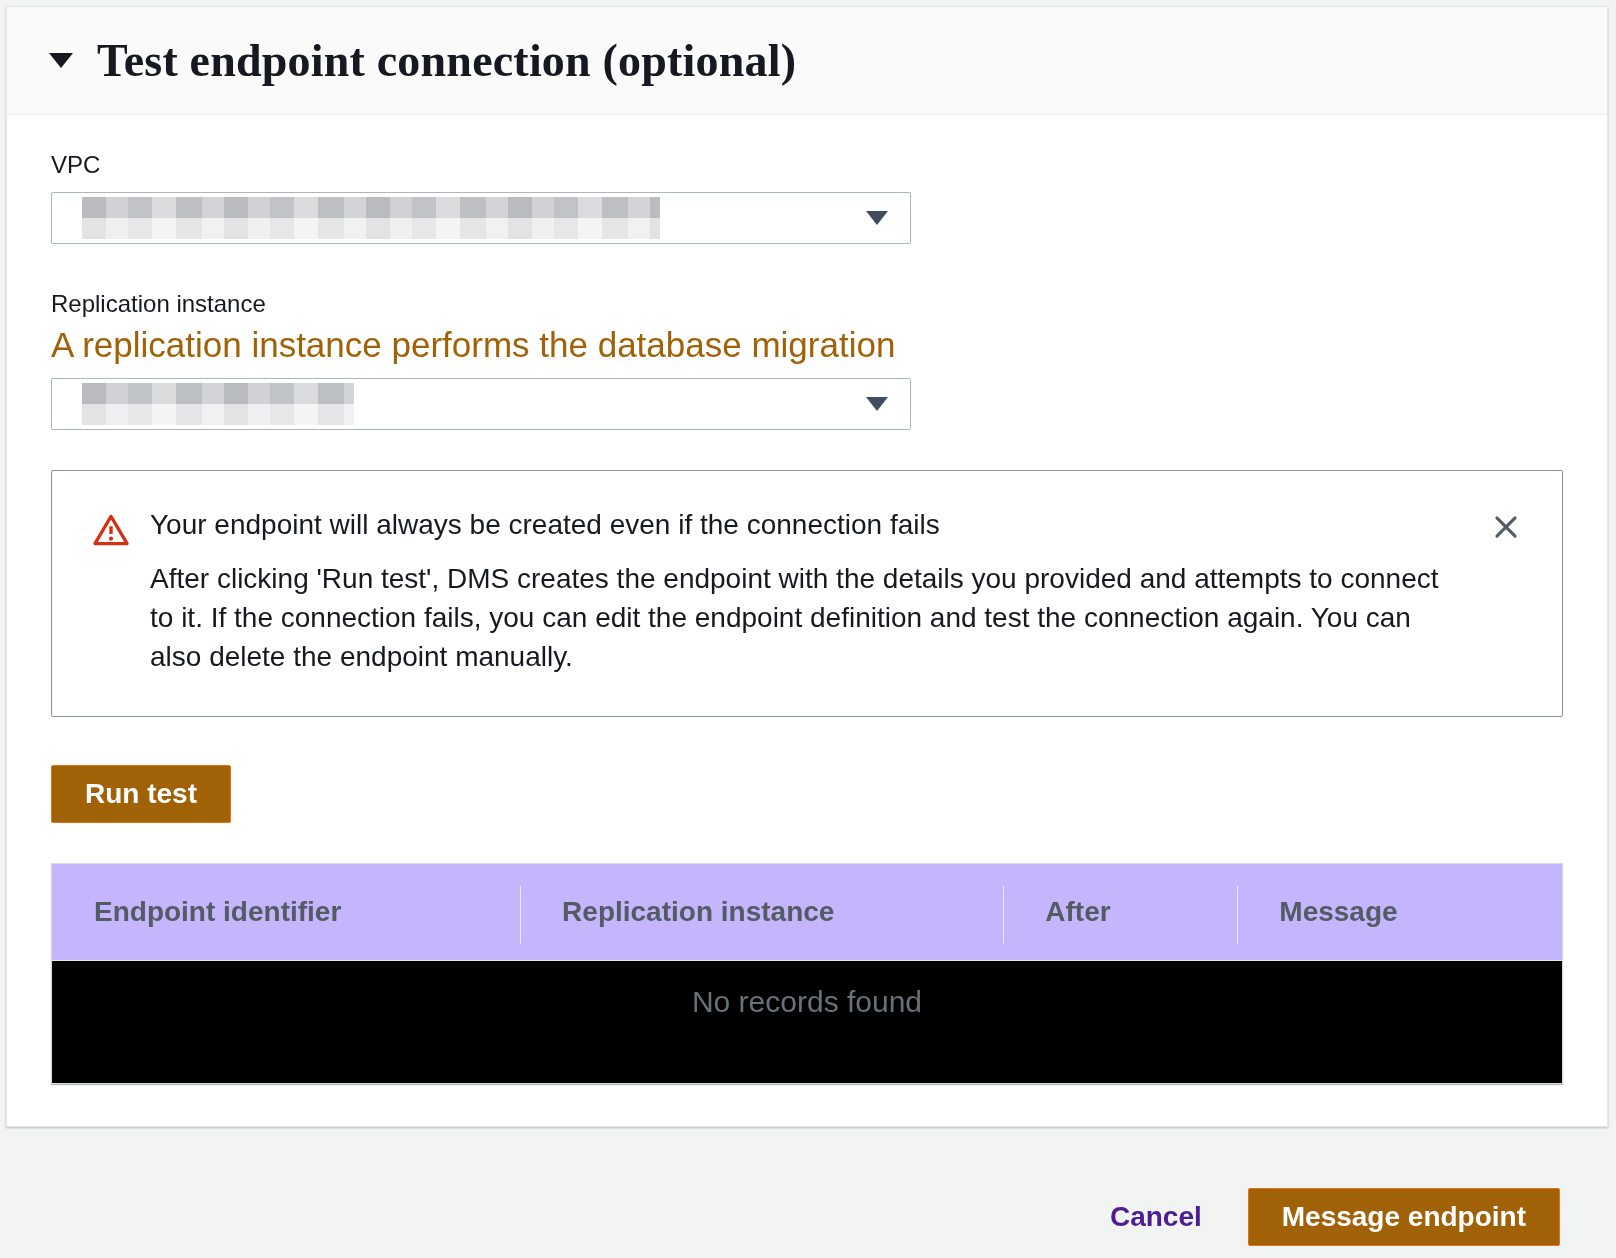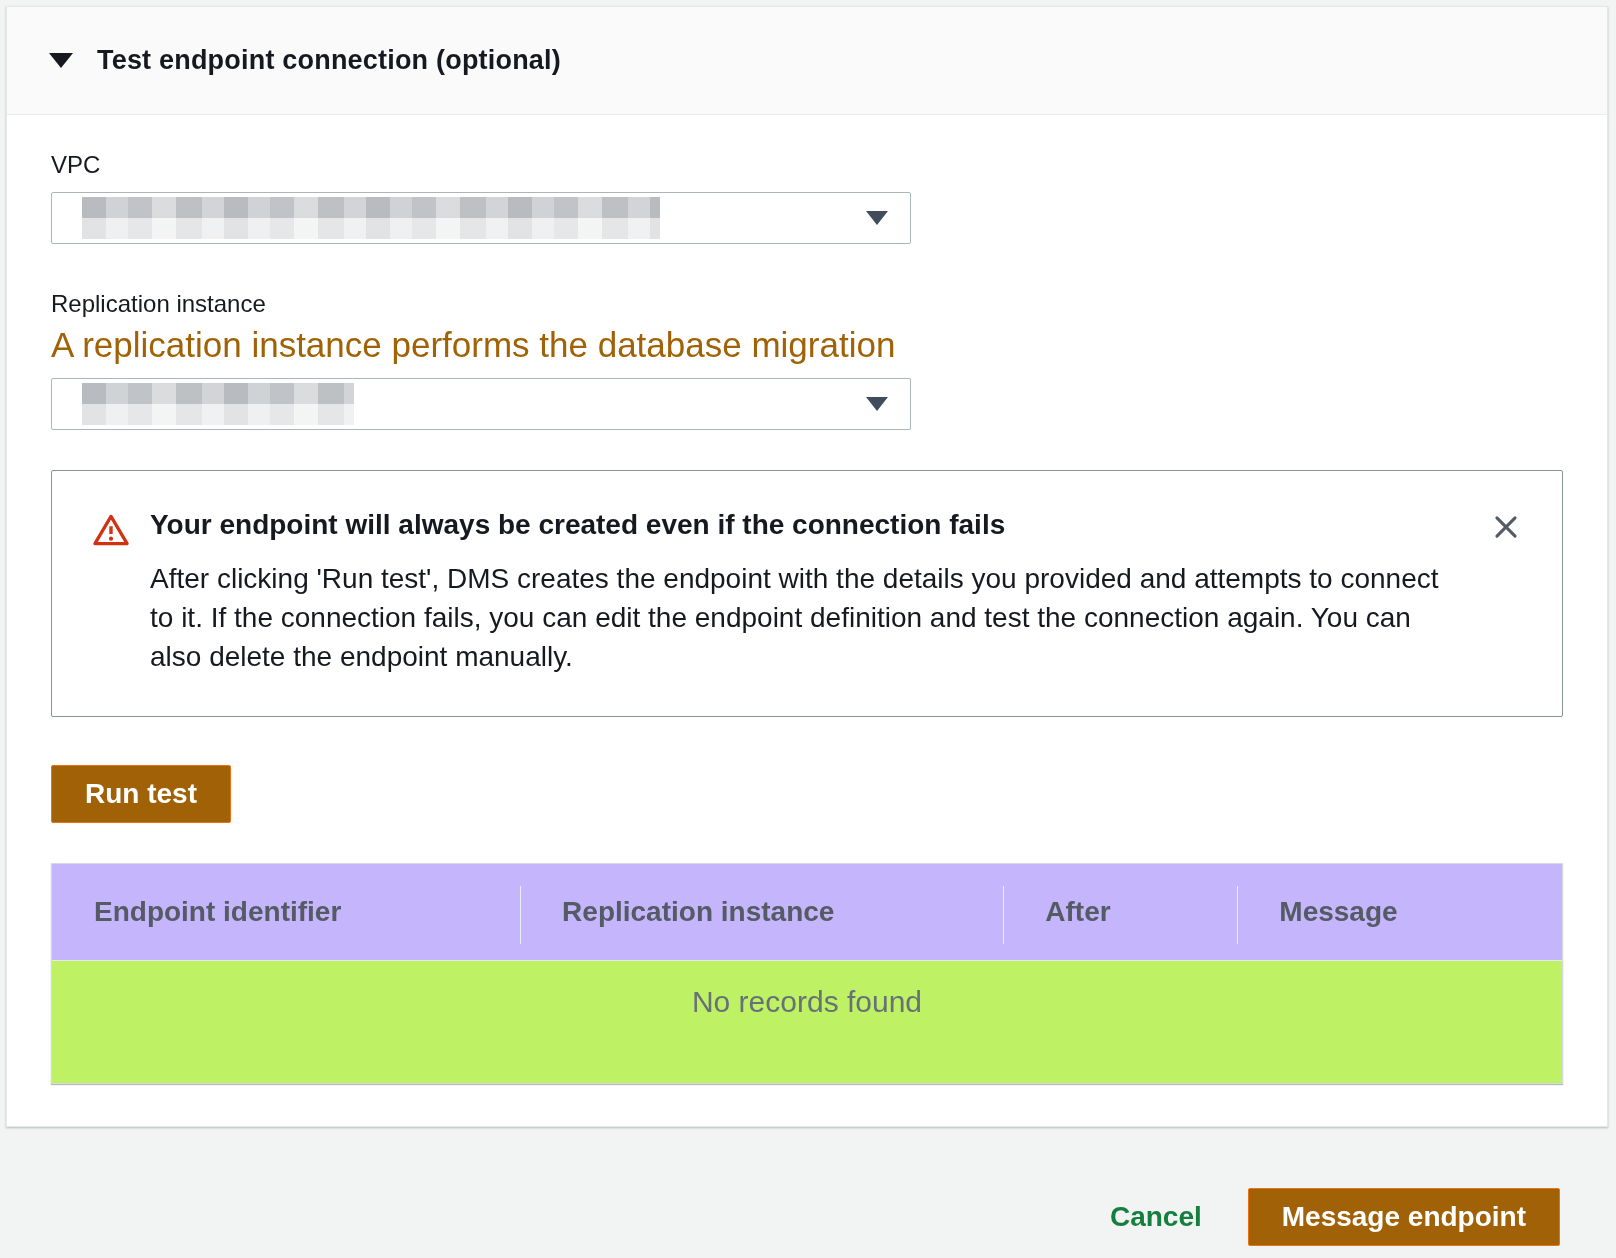--- a/index.html
+++ b/index.html
@@ -25,21 +25,21 @@
     align-items: center;
     gap: 24px;
     cursor: pointer;
   }
   .caret-down {
     width: 0; height: 0;
     border-left: 12px solid transparent;
     border-right: 12px solid transparent;
     border-top: 15px solid #16191f;
   }
-  .panel-title { font-size: 27px; font-weight: 700; letter-spacing: 0.2px; }
+  .panel-title { font-size: 46px; font-weight: 700; letter-spacing: 0.2px; font-family: Liberation Serif, serif; }
 
   .panel-body { padding: 36px 44px 42px 44px; }
 
   .field-label { font-size: 24px; color: #16191f; }
   .field-desc  { font-size: 35px; color: #a16207; margin-top: 7px; }
 
   .select-box {
     margin-top: 13px;
     width: 860px; height: 52px;
     background: #fff;
@@ -71,21 +71,21 @@
     margin-top: 40px;
     border: 1px solid #879596;
     border-radius: 2px;
     background: #fff;
     padding: 38px 38px 40px 40px;
     display: flex;
     align-items: flex-start;
     gap: 20px;
   }
   .warning-content { flex: 1 1 auto; max-width: 1300px; }
-  .warning-title { font-size: 28px; font-weight: 700; color: #16191f; }
+  .warning-title { font-size: 28px; font-weight: 400; color: #16191f; }
   .warning-body  { font-size: 28px; line-height: 39px; color: #16191f; margin-top: 18px; }
   .warning-close {
     margin-left: auto;
     background: none; border: none; cursor: pointer;
     padding: 2px; line-height: 0;
   }
 
   .btn-orange {
     display: inline-block;
     background: #a16207;
@@ -117,39 +117,39 @@
     position: relative;
   }
   .results-table th + th::before {
     content: "";
     position: absolute;
     left: 0; top: 22px; bottom: 16px;
     width: 1px;
     background: #eaeded;
   }
   .results-table td.empty-cell {
-    background: #bef264;
+    background: #000000;
     text-align: center;
     font-size: 30px;
     color: #687078;
     padding: 24px 0 64px 0;
   }
 
   .page-footer {
     height: 150px;
     display: flex;
     align-items: center;
     justify-content: flex-end;
     gap: 46px;
     padding: 30px 56px 0 0;
   }
   .btn-link {
     background: none; border: none; cursor: pointer;
     font-family: inherit;
-    font-size: 28px; font-weight: 700; color: #15803d;
+    font-size: 28px; font-weight: 700; color: #4c1d95;
   }
 </style>
 </head>
 <body>
 
 <div class="panel">
 
   <div class="panel-header">
     <span class="caret-down"></span>
     <span class="panel-title">Test endpoint connection (optional)</span>

